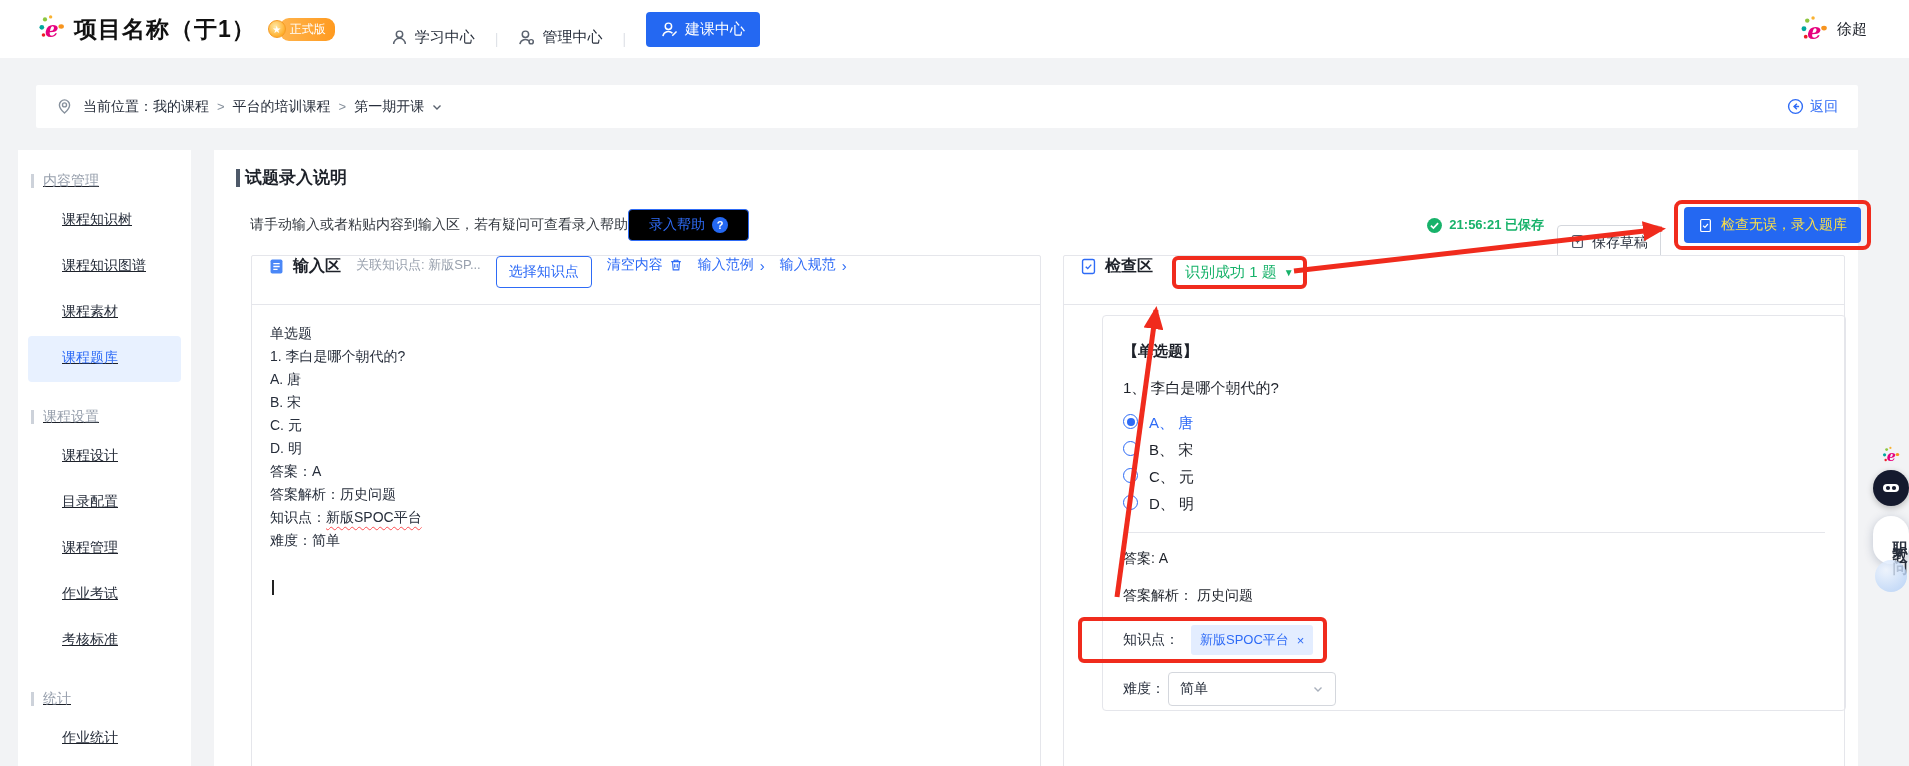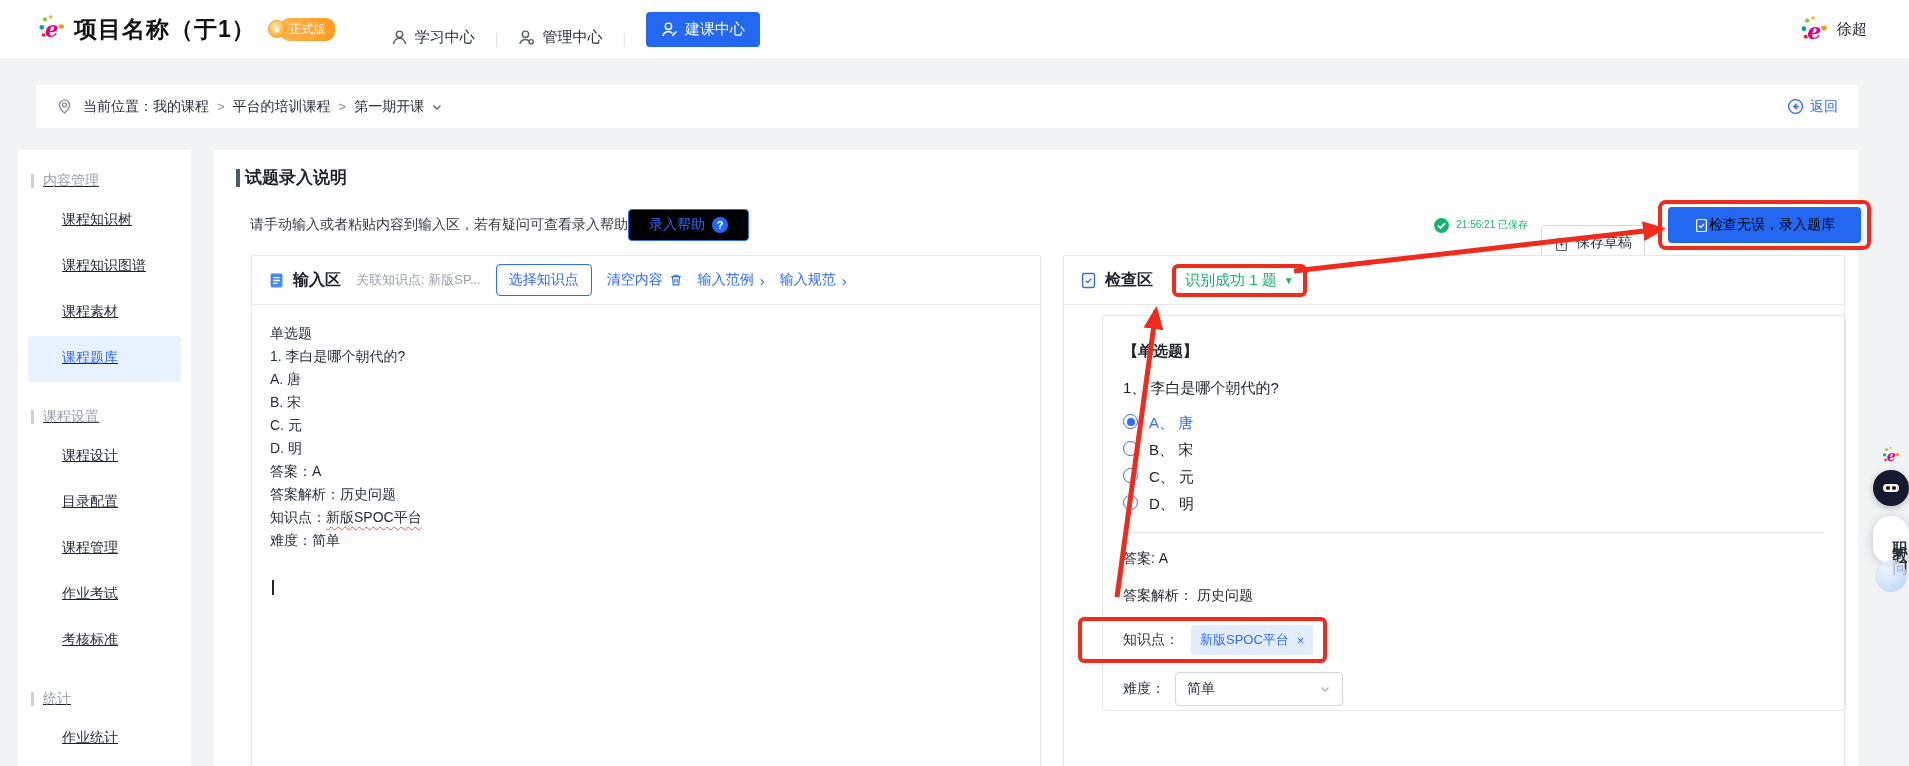--- a/index.html
+++ b/index.html
@@ -37,29 +37,29 @@
   .side-item { height:46px; padding:13px 0 0 34px; color:#272e3b; margin:0 10px; border-radius:4px; cursor:pointer; }
   .side-item.active { background:#e8f1ff; color:#2e6bf6; }
   
   .main { position:absolute; left:214px; top:150px; width:1644px; bottom:0; background:#fff; z-index:4; }
   .heading { position:absolute; left:22px; top:16px; display:flex; align-items:center; gap:5px; font-size:17px; font-weight:bold; color:#1d2129; }
   .hbar { width:4px; height:18px; background:#4e5969; }
   .desc-row { position:absolute; left:36px; top:58px; height:34px; display:flex; align-items:center; gap:0; font-size:14px; color:#33383f; }
   .help-btn { border:1px solid #2e6bf6; color:#2e6bf6; border-radius:4px; padding:6px 20px; display:flex; gap:7px; align-items:center; font-size:14px; background:#000000; cursor:pointer; }
   .qmark { width:16px; height:16px; border-radius:50%; background:#2468f2; color:#fff; font-size:11px; font-weight:bold; display:flex; align-items:center; justify-content:center; }
   .actions { position:absolute; right:-13px; top:50px; height:50px; display:flex; align-items:center; gap:13px; }
-  .saved { color:#17b26a; font-size:10px; display:flex; align-items:center; gap:6px; }
-  .draft-btn { border:1px solid #d4d7dd; border-radius:4px; padding:8px 12px; font-size:14px; display:flex; gap:7px; align-items:flex-end; color:#272e3b; background:#fff; cursor:pointer;margin-top:36px; }
+  .saved { color:#17b26a; font-size:13px; display:flex; align-items:center; gap:6px;font-weight:bold; }
+  .draft-btn { border:1px solid #d4d7dd; border-radius:4px; padding:8px 12px; font-size:14px; display:flex; gap:7px; align-items:flex-start; color:#272e3b; background:#fff; cursor:pointer;margin-top:36px; }
   .red-box-btn { border:4px solid #f02b1d; border-radius:8px; padding:3px 6px; }
-  .submit-btn { background:#2468f2; color:#000000; border-radius:4px; padding:9px 26px; font-size:14px; display:flex; gap:0; align-items:center; cursor:pointer; }
+  .submit-btn { background:#2468f2; color:#fde047; border-radius:4px; padding:9px 14px; font-size:14px; display:flex; gap:8px; align-items:center; cursor:pointer; }
   
   .panel { position:absolute; top:105px; height:860px; border:1px solid #e5e6eb; border-radius:2px; background:#fff; }
   .input-panel { left:37px;  width:790px; }
   .check-panel { left:849px; width:782px; }
-  .panel-head { height:49px; border-bottom:1px solid #e5e6eb; display:flex; align-items:center; padding:0 16px; gap:15px; }
+  .panel-head { height:49px; border-bottom:1px solid #e5e6eb; display:flex; align-items:flex-start; padding:0 16px; gap:15px; }
   .panel-title { font-size:16px; font-weight:bold; color:#1d2129; display:flex; align-items:center; gap:8px; }
   .related { color:#98a0ad; font-size:13px; }
   .select-kp-btn { border:1px solid #2e6bf6; color:#2e6bf6; padding:6px 12px; border-radius:4px; font-size:14px; background:#fff; cursor:pointer; }
   .blue-link { color:#2e6bf6; font-size:14px; display:flex; gap:6px; align-items:center; cursor:pointer; }
   .link-arrow { font-size:15px; line-height:1; }
   .panel-body { padding:17px 18px; font-size:14px; line-height:23px; color:#272e3b; min-height:500px; cursor:text; }
   .wavy { text-decoration:underline wavy #ff4d4f 1px; text-underline-offset:4px; }
   .cursor { width:2px; height:15px; background:#222; margin-top:28px; margin-left:2px; }
   
   .red-box-status { border:4px solid #f02b1d; border-radius:6px; padding:3px 9px; margin-left:4px; display:flex; align-items:center; gap:7px; }
@@ -73,21 +73,21 @@
   .radio { width:15px; height:15px; border:1.5px solid #2e6bf6; border-radius:50%; position:relative; flex:0 0 auto; }
   .q-opt.sel .radio::after { content:""; position:absolute; inset:2.5px; background:#2e6bf6; border-radius:50%; }
   .q-opt.sel .q-opt-label { color:#2e6bf6; }
   .q-divider { border-top:1px solid #e5e6eb; margin:19px 0 0; }
   .q-ans { font-size:14px; margin-top:17px; }
   .q-ana { font-size:14px; margin-top:19px; }
   .kp-wrap { display:inline-flex; align-items:center; gap:12px; border:4px solid #f02b1d; border-radius:6px; padding:4px 10px 4px 41px; margin-left:-45px; margin-top:12px; }
   .kp-label, .diff-label { font-size:14px; color:#272e3b; }
   .kp-tag { background:#e3edff; color:#2e6bf6; font-size:13px; padding:6px 9px; border-radius:3px; display:flex; gap:8px; align-items:center; cursor:pointer; }
   .kp-close { font-size:13px; line-height:1; cursor:pointer; }
-  .diff-row { display:flex; align-items:center; gap:10px; margin-top:9px; }
+  .diff-row { display:flex; align-items:center; gap:3px; margin-top:9px; }
   .diff-select { width:168px; height:34px; border:1px solid #d4d7dd; border-radius:4px; display:flex; align-items:center; justify-content:space-between; padding:0 11px; font-size:14px; color:#272e3b; background:#fff; cursor:pointer; }
   .chev { color:#a9b0bc; display:flex; align-items:center; }
   
   .float-widget { position:absolute; right:-6px; top:446px; width:48px; display:flex; flex-direction:column; align-items:center; z-index:40; }
   .fw-bot { width:36px; height:36px; border-radius:50%; background:#151a2e; display:flex; align-items:center; justify-content:center; margin-top:6px; cursor:pointer; box-shadow:0 2px 6px rgba(0,0,0,.25); }
   .fw-pill { background:#fff; border-radius:18px; box-shadow:0 2px 10px rgba(40,60,100,.25); padding:14px 0 10px; width:36px; margin-top:10px; writing-mode:vertical-rl; text-orientation:upright; letter-spacing:6px; font-size:15px; font-weight:bold; color:#272e3b; text-align:center; cursor:pointer; }
   .fw-ball { width:32px; height:32px; border-radius:50%; background:radial-gradient(circle at 35% 30%, #eef5ff, #a9c9f5); opacity:.8; margin-top:-4px; cursor:pointer; }
   
   .annos { position:absolute; inset:0; z-index:60; pointer-events:none; }
 </style>

